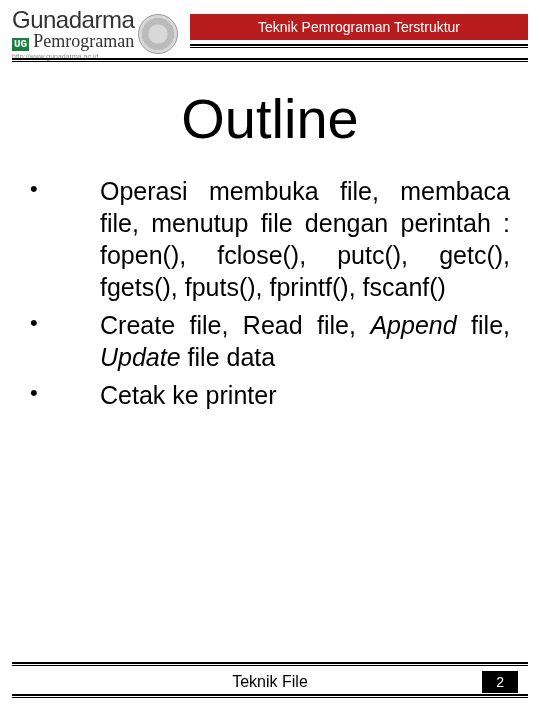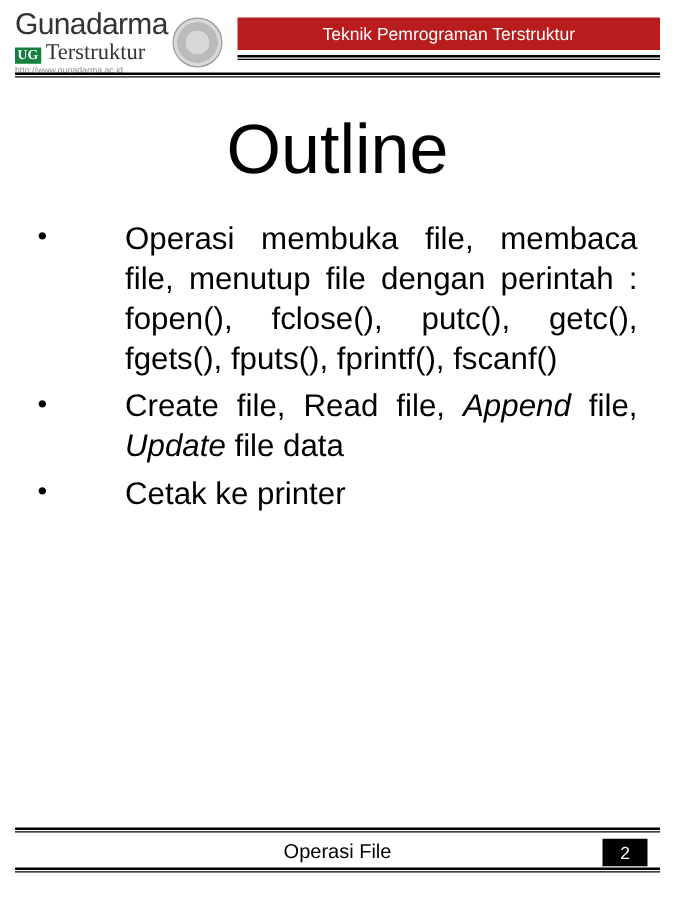--- a/index.html
+++ b/index.html
@@ -40,20 +40,21 @@
     display: flex;
     align-items: baseline;
     gap: 4px;
   }
   .logo-uc {
     font-size: 11px;
     background: #15803d;
     color: #fff;
     padding: 1px 2px;
     font-weight: bold;
+    font-family: Liberation Mono, monospace;
   }
   .logo-url {
     font-size: 7px;
     color: #888;
     margin-top: 2px;
   }
   .seal {
     width: 40px;
     height: 40px;
     border-radius: 50%;
@@ -151,21 +152,21 @@
 </style>
 </head>
 <body>
 
 <div class="header">
   <div class="logo-block">
     <div class="logo-text">
       <span class="logo-main">Gunadarma</span>
       <span class="logo-sub">
         <span class="logo-uc">UG</span>
-        <span>Terstruktur</span>
+        <span>Pemrograman</span>
       </span>
       <span class="logo-url">http://www.gunadarma.ac.id</span>
     </div>
     <div class="seal"></div>
   </div>
   <div class="header-title-bar">Teknik Pemrograman Terstruktur</div>
   <div class="header-rule2"></div>
   <div class="header-rule"></div>
 </div>
 
@@ -181,17 +182,17 @@
       </li>
     <li>
         <span class="li-body">Cetak ke printer</span>
       </li>
   </ul>
 </div>
 
 <div class="footer">
   <div class="footer-rule"></div>
   <div class="footer-row">
-    <span class="footer-title">Operasi File</span>
+    <span class="footer-title">Teknik File</span>
     <span class="footer-page">2</span>
   </div>
   <div class="footer-rule"></div>
 </div>
 
 </body></html>

